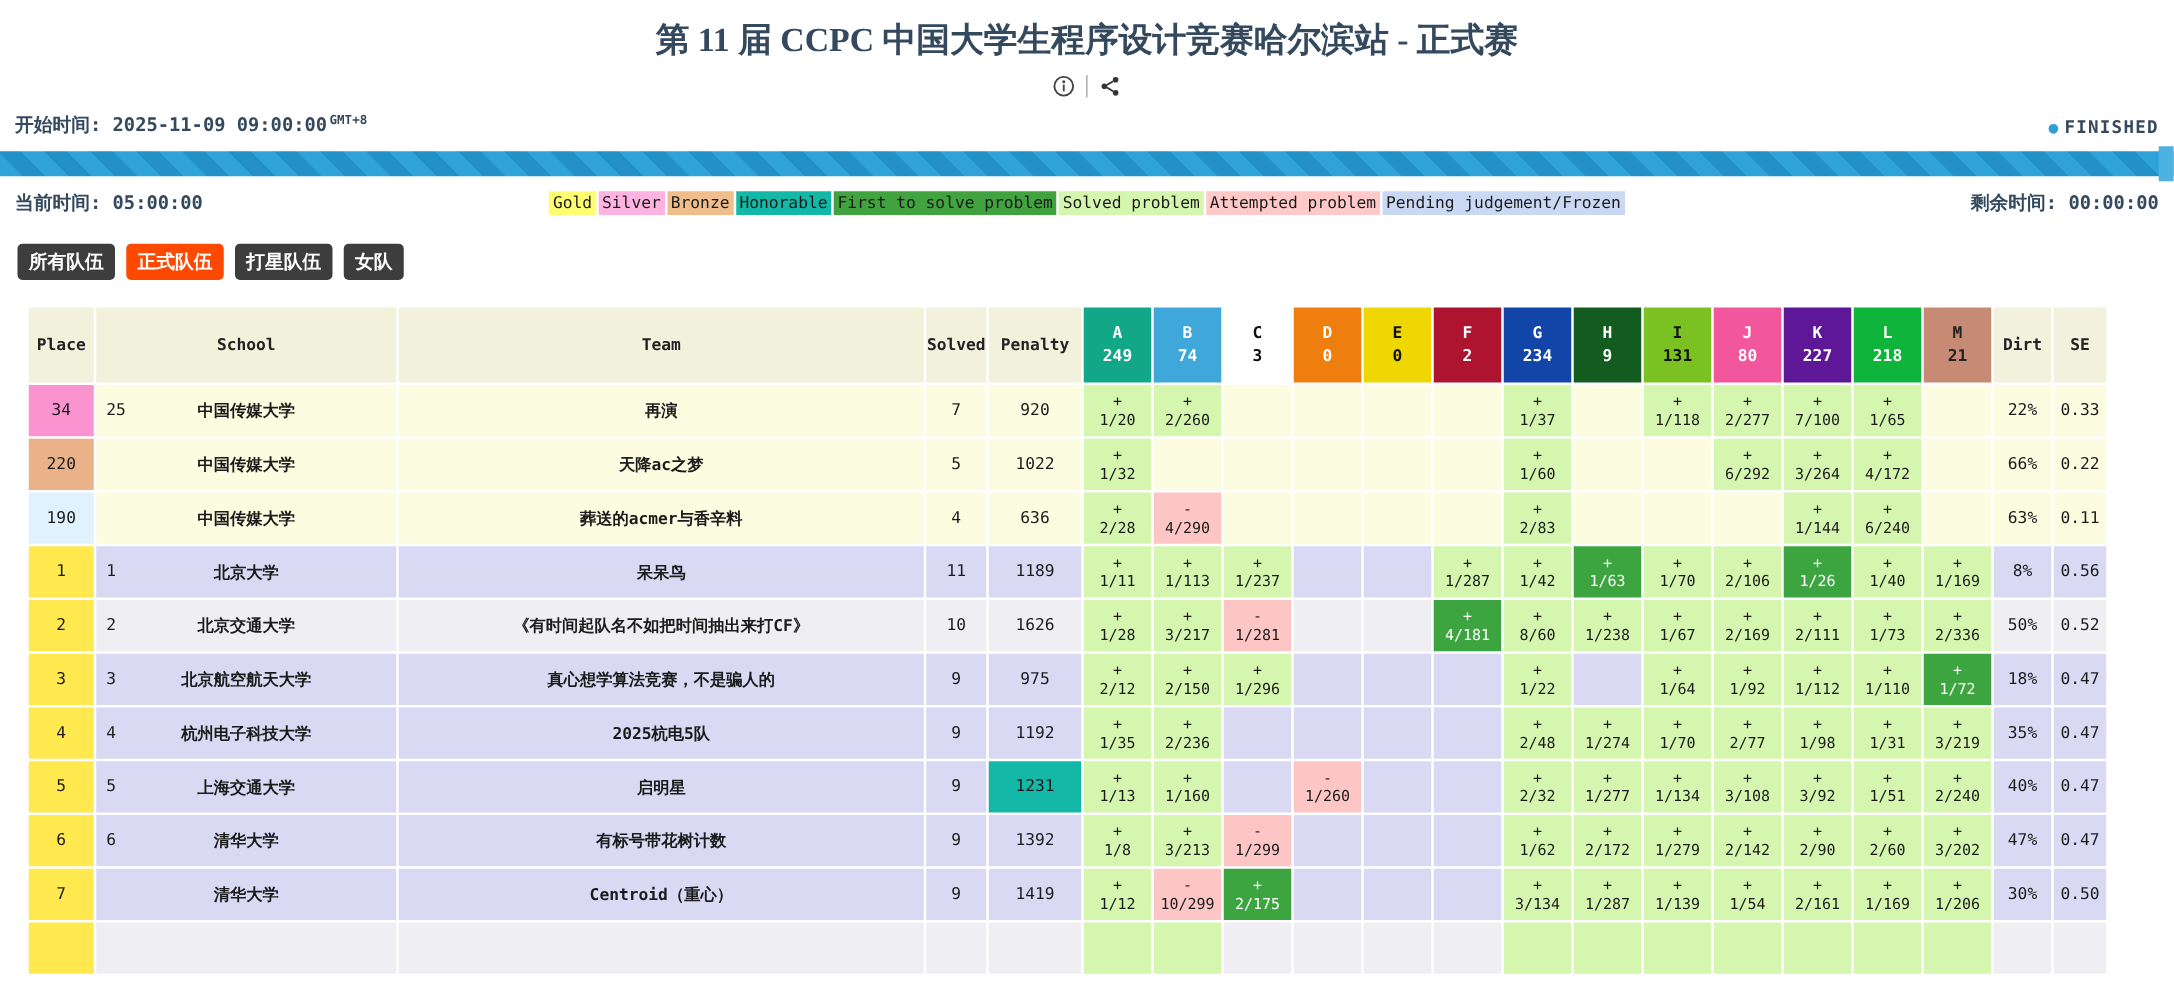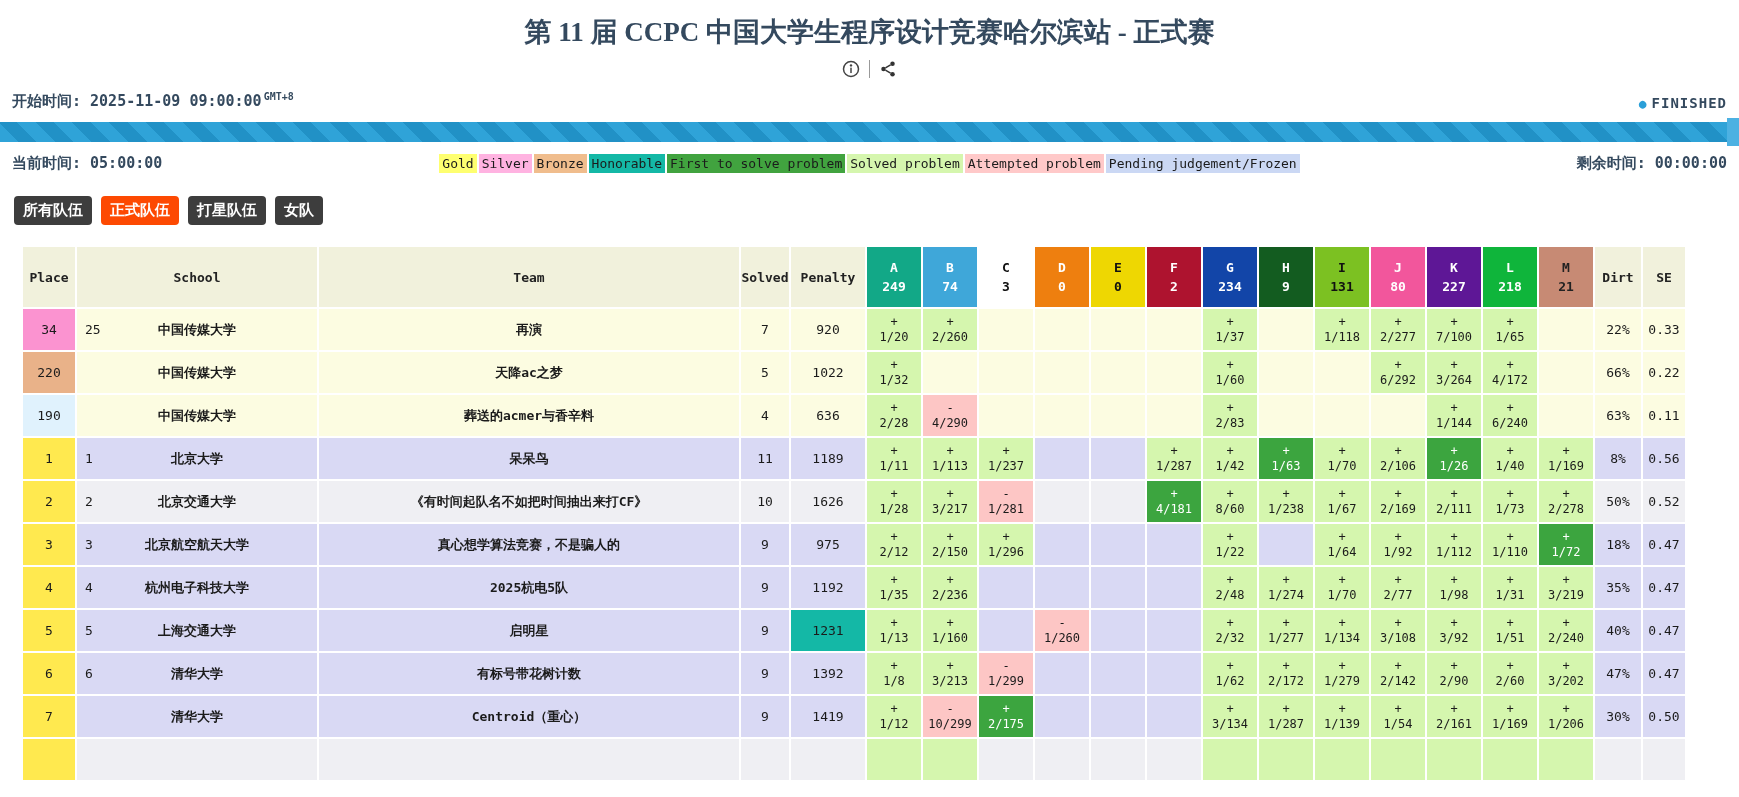--- a/index.html
+++ b/index.html
@@ -451,21 +451,21 @@
         <td class="prob ac" style="background: rgb(213, 246, 174);">
           <div class="sign">+</div>
           <div class="tries">2/111</div>
         </td>
         <td class="prob ac" style="background: rgb(213, 246, 174);">
           <div class="sign">+</div>
           <div class="tries">1/73</div>
         </td>
         <td class="prob ac" style="background: rgb(213, 246, 174);">
           <div class="sign">+</div>
-          <div class="tries">2/278</div>
+          <div class="tries">2/336</div>
         </td>
         <td style="background: rgb(239, 239, 243);">50%</td>
         <td style="background: rgb(239, 239, 243);">0.52</td>
       </tr>
       <tr>
         <td class="place" style="background: rgb(255, 233, 79);">3</td>
         <td style="background: rgb(217, 217, 244);">
           <div class="schoolwrap">
             <span class="rank">3</span>
             <span class="name">北京航空航天大学</span>

